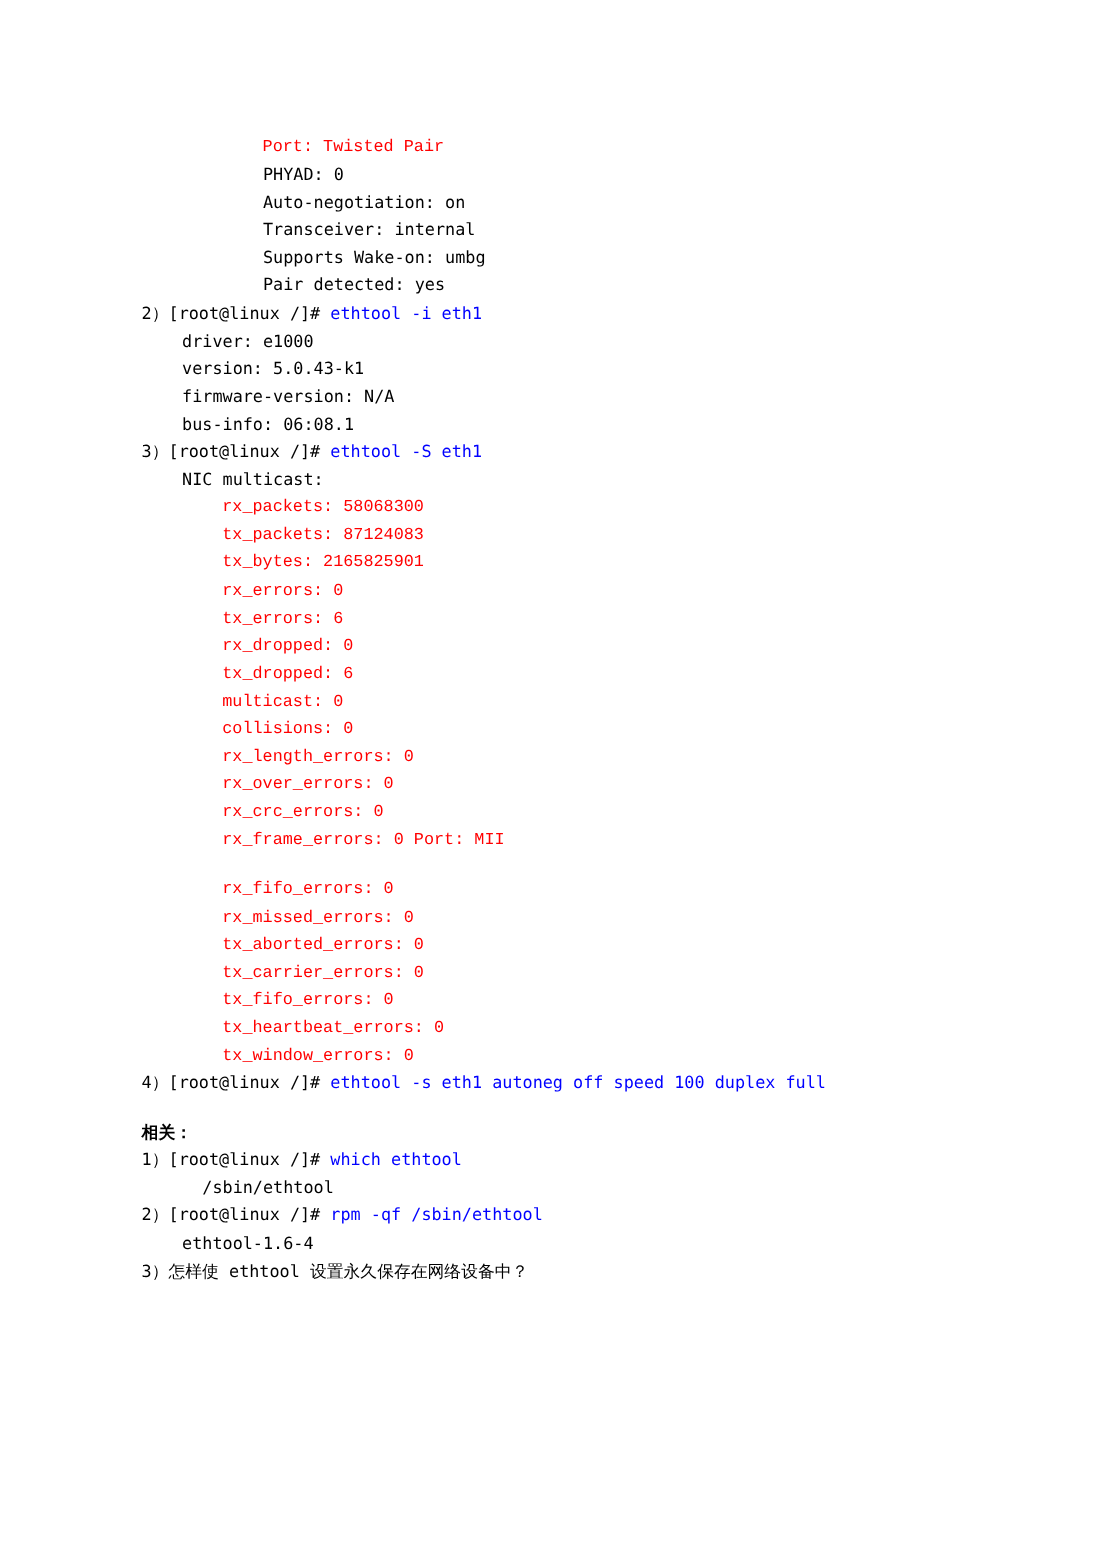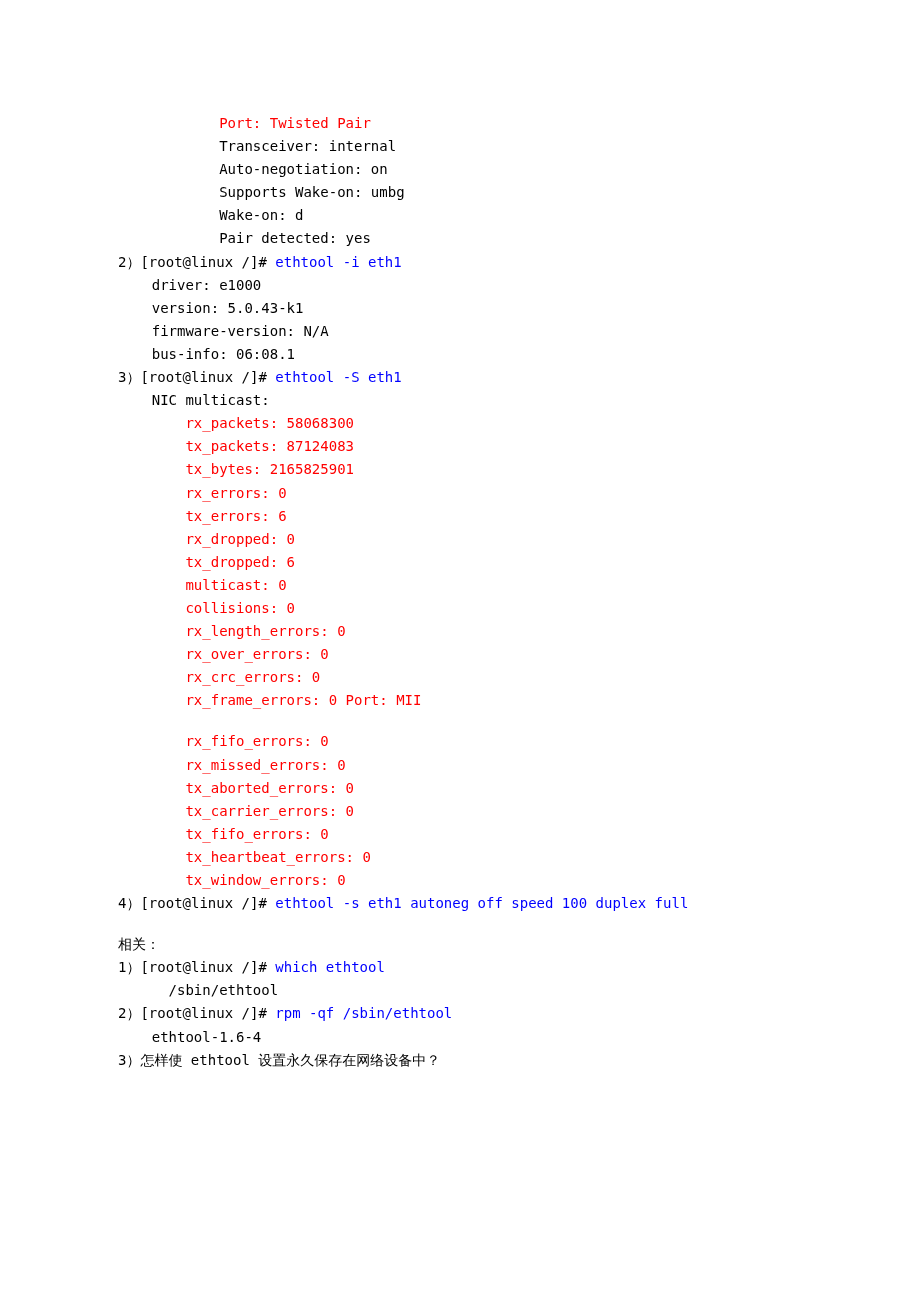--- a/index.html
+++ b/index.html
@@ -10,34 +10,34 @@
     font-size: 14px;
     line-height: 1.65;
     color: #000;
     width: 920px;
   }
   .page {
     padding: 112px 118px 40px 118px;
   }
   .line { white-space: pre; }
   .blue { color: #0000FF; text-align: right; }
-  .red  { color: #FF0000; }
-  .heading { font-weight: normal; }
+  .red  { color: #FF0000; font-family: Liberation Mono, monospace; }
+  .heading { font-weight: bold; }
   .spacer { height: 18px; }
 </style>
 </head>
 <body>
 
 <div class="page">
 
 <div class="line red">            Port: Twisted Pair</div>
+<div class="line">            PHYAD: 0</div>
+<div class="line">            Auto-negotiation: on</div>
 <div class="line">            Transceiver: internal</div>
-<div class="line">            Auto-negotiation: on</div>
 <div class="line">            Supports Wake-on: umbg</div>
-<div class="line">            Wake-on: d</div>
 <div class="line">            Pair detected: yes</div>
 
 <div class="line"><span>2）[root@linux /]# </span><span class="blue">ethtool -i eth1</span></div>
 <div class="line">    driver: e1000</div>
 <div class="line">    version: 5.0.43-k1</div>
 <div class="line">    firmware-version: N/A</div>
 <div class="line">    bus-info: 06:08.1</div>
 
 <div class="line"><span>3）[root@linux /]# </span><span class="blue">ethtool -S eth1</span></div>
 <div class="line">    NIC multicast:</div>

